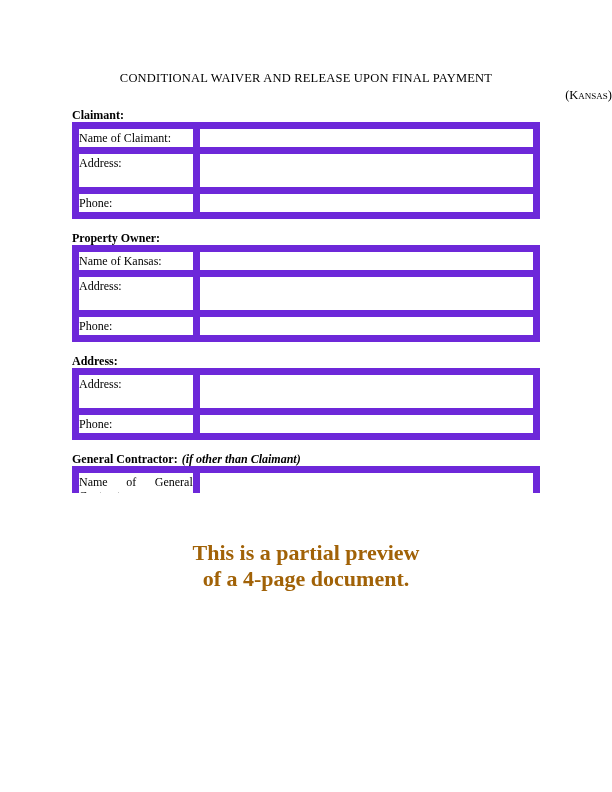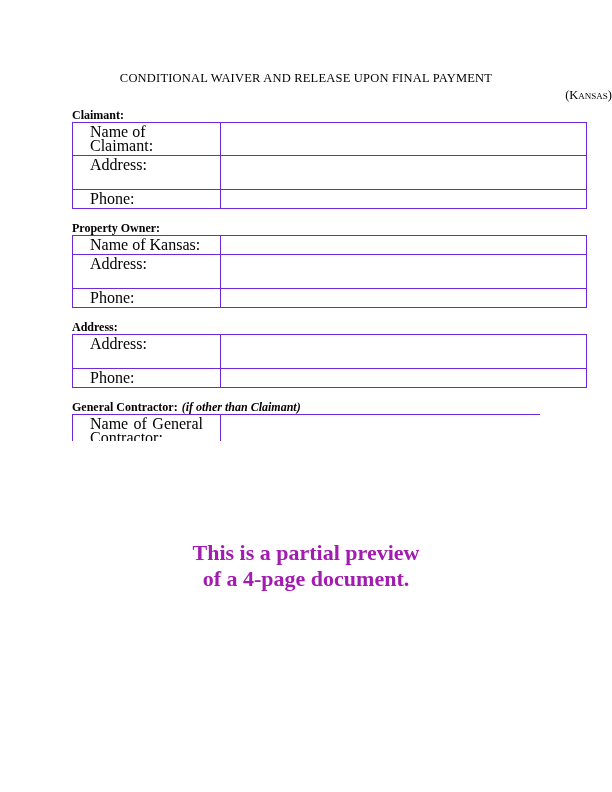--- a/index.html
+++ b/index.html
@@ -52,24 +52,24 @@
   .section-heading .note {
     font-style: italic;
     margin-left: 4px;
   }
   table.form-table {
     border-collapse: collapse;
     width: 468px;
     table-layout: fixed;
   }
   table.form-table td {
-    border: 1px solid #6d28d9;
-    font-size: 16px;
+    border: 7px solid #6d28d9;
+    font-size: 12px;
     line-height: 14px;
-    padding: 2px 17px;
+    padding: 2px 0;
     vertical-align: top;
     overflow: hidden;
   }
   td.cell-label { width: 113px; }
   td.cell-value { width: 331px; }
   tr.row-address td { height: 29px; }
   .gc-clip {
     height: 27px;
     overflow: hidden;
   }
@@ -77,21 +77,21 @@
   .gc-clip td.cell-label { text-align: justify; }
   .preview-notice {
     position: absolute;
     top: 540px;
     left: 0;
     width: 612px;
     text-align: center;
     font-weight: bold;
     font-size: 22px;
     line-height: 26px;
-    color: #a21caf;
+    color: #a16207;
   }
 </style>
 </head>
 <body>
 
 <div class="page">
 
   <div class="doc-title">
     <div class="line1">CONDITIONAL WAIVER AND RELEASE UPON FINAL PAYMENT</div>
     <div class="line2">(Kansas)</div>

